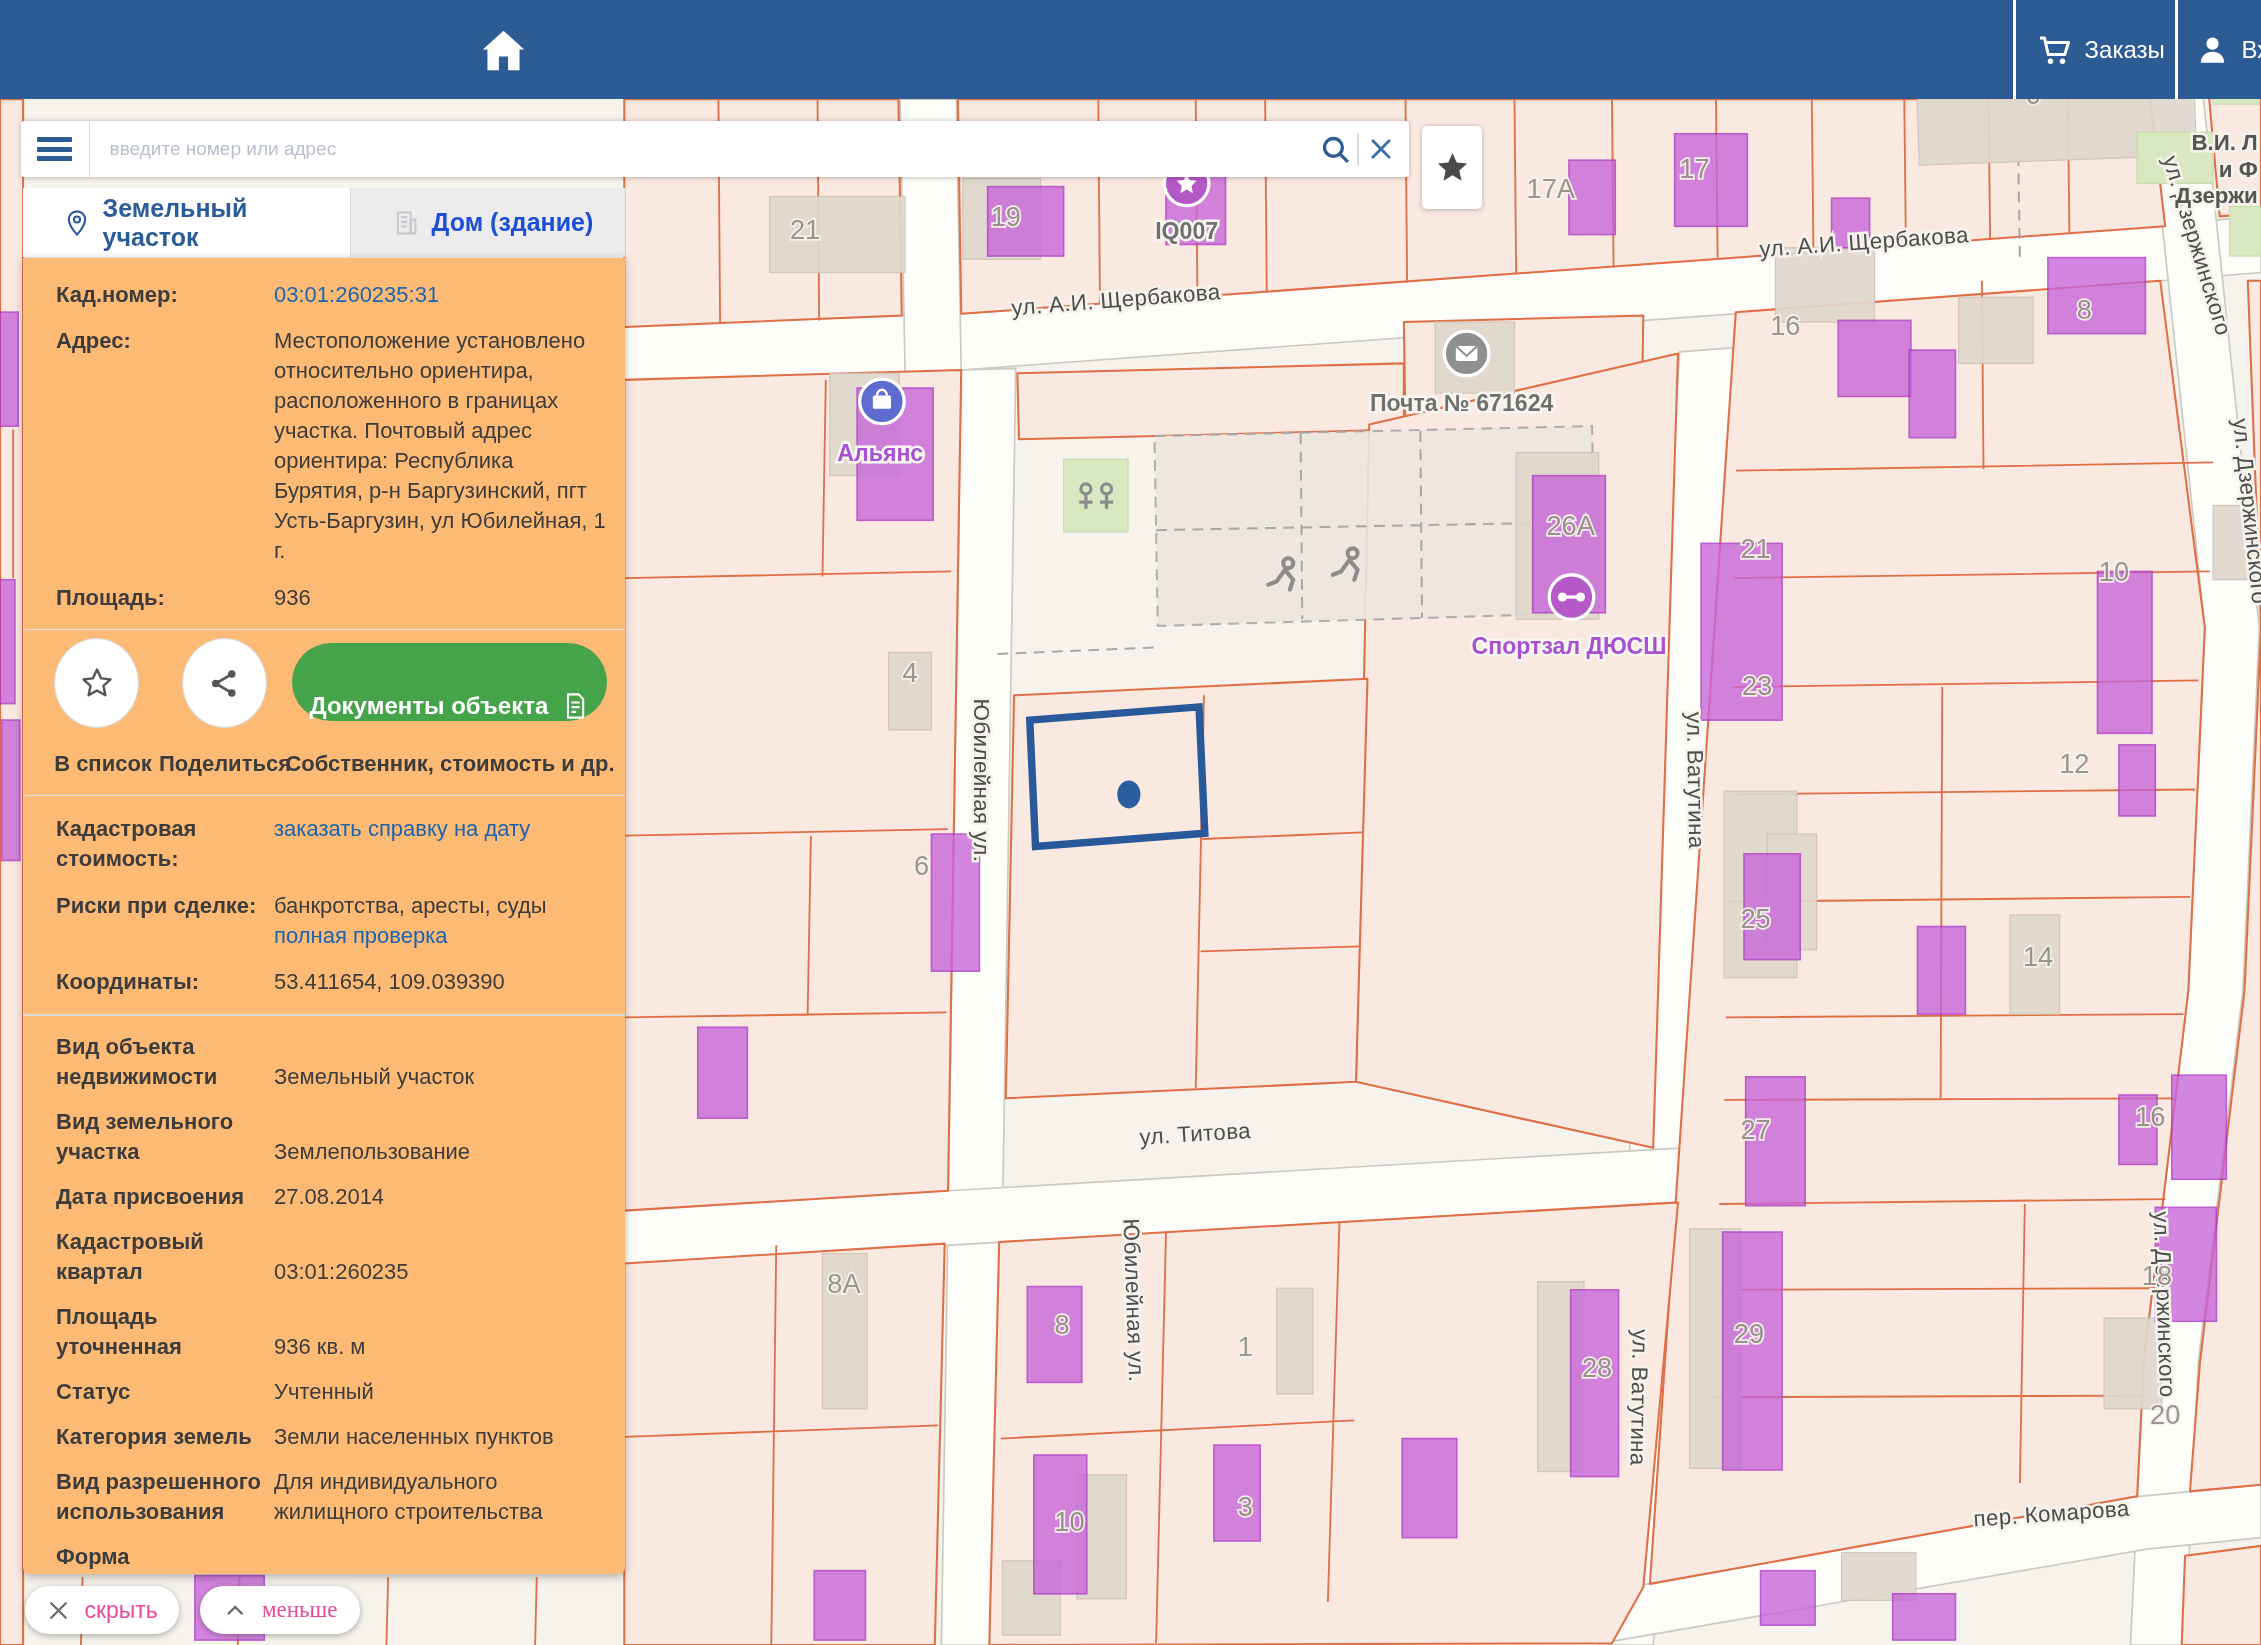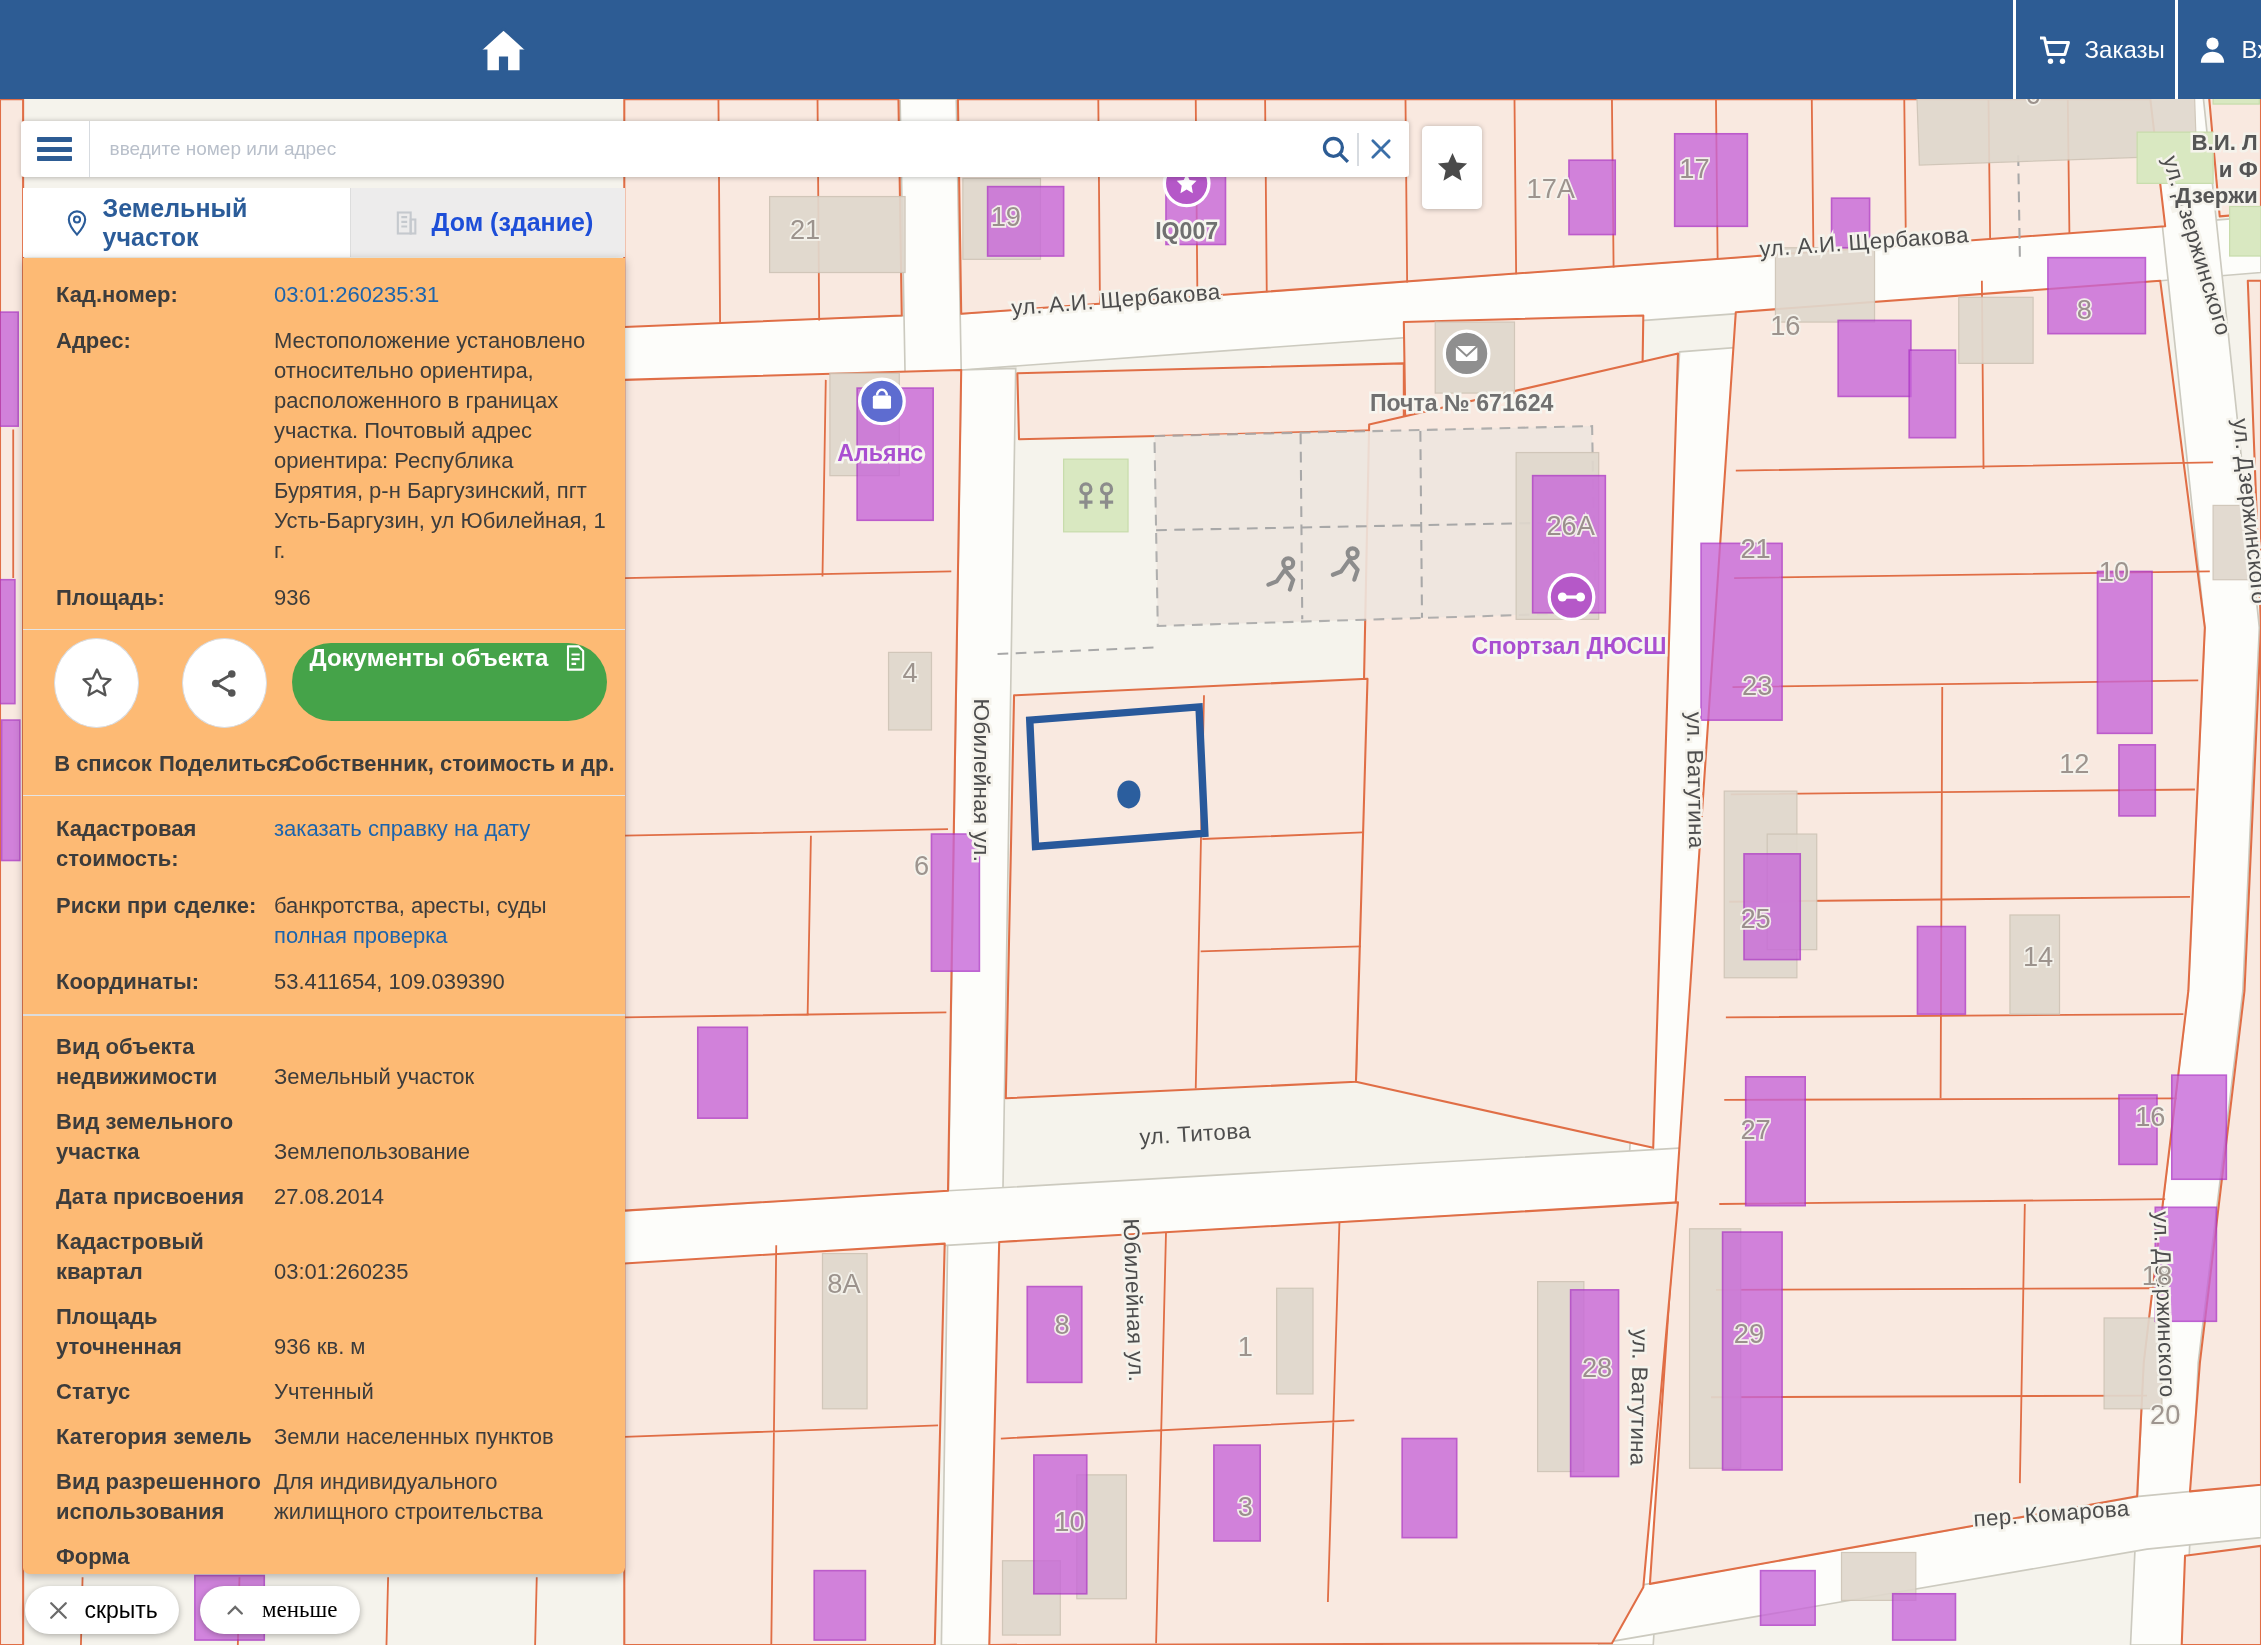--- a/index.html
+++ b/index.html
@@ -54,28 +54,28 @@
   .pvalue{flex:1;}
   .pvalue .line{display:block;}
   .lnk{color:#1C64AD;cursor:pointer;}
   hr.pdiv{border:none;border-top:1.2px solid #E4E4E4;margin:15px -18px 0 -33px;}
   hr.pdiv2{border:none;border-top:2.1px solid #DCDCDC;margin:16.5px -18px 0 -33px;}
   #actions{position:relative;height:165px;margin:0 -18px 0 -33px;}
   .circ-btn{position:absolute;top:8.3px;width:83px;height:88px;border:1.7px solid #D8DBE0;border-radius:50%;
     background:#fff;display:flex;align-items:center;justify-content:center;cursor:pointer;}
   #fav-btn{left:31px;} #share-btn{left:159px;}
   #docs-btn{position:absolute;left:269px;top:13.2px;width:315px;height:78px;background:#45A349;border:none;border-radius:39px;
-    color:#fff;font-size:24px;font-weight:700;display:flex;align-items:flex-start;justify-content:center;gap:13.2px;cursor:pointer;font-family:inherit;}
+    color:#fff;font-size:24px;font-weight:700;display:flex;align-items:flex-end;justify-content:center;gap:13.2px;cursor:pointer;font-family:inherit;}
   .act-cap{position:absolute;top:121px;font-size:22px;font-weight:700;color:#3C3C3C;transform:translateX(-50%);white-space:nowrap;}
   #sec2{padding-top:18px;}
   #details{padding-top:16.5px;}
   #details .prow{margin-bottom:15px;align-items:flex-end;}
   
   .pill{position:absolute;height:48px;background:#fff;border-radius:24px;box-shadow:0 1.7px 6.6px rgba(0,0,0,.3);
-    display:flex;align-items:center;justify-content:center;gap:13.2px;font-size:23px;color:#000000;z-index:22;cursor:pointer;}
+    display:flex;align-items:center;justify-content:center;gap:13.2px;font-size:23px;color:#ec4899;z-index:22;cursor:pointer;}
   #hide-pill{left:25px;top:1586px;width:154px;}
   #less-pill{left:200px;top:1586px;width:160px;font-family:Liberation Serif, serif;}
 </style>
 </head>
 <body>
 
 <div id="map-wrap">
 <svg id="map-svg" width="2261" height="1645" viewBox="0 0 2738 1992" xmlns="http://www.w3.org/2000/svg">
 
   <g>

